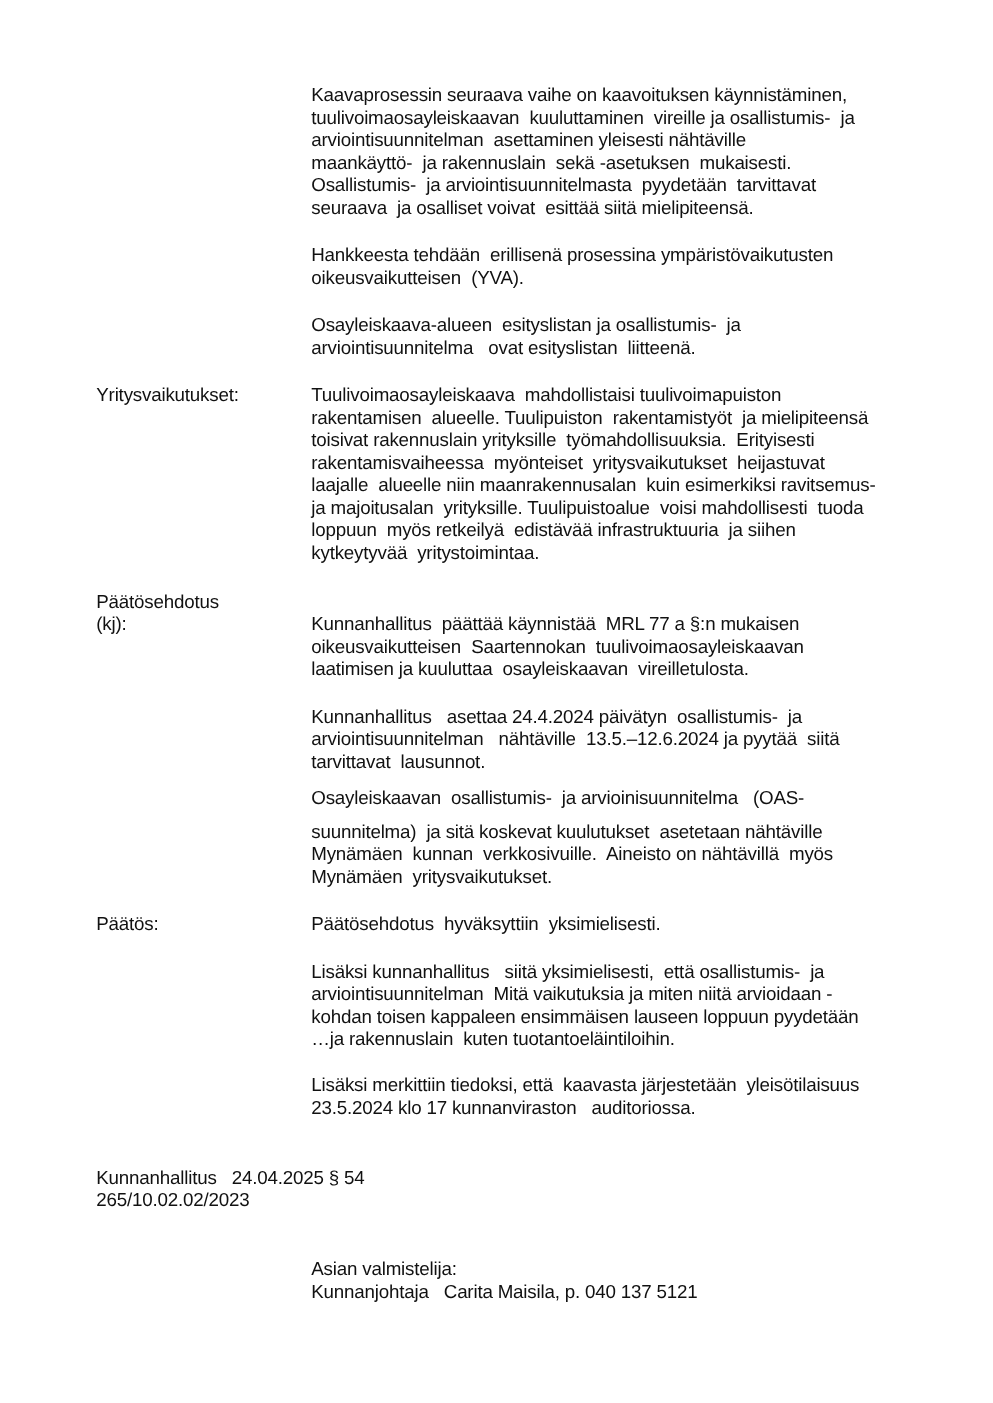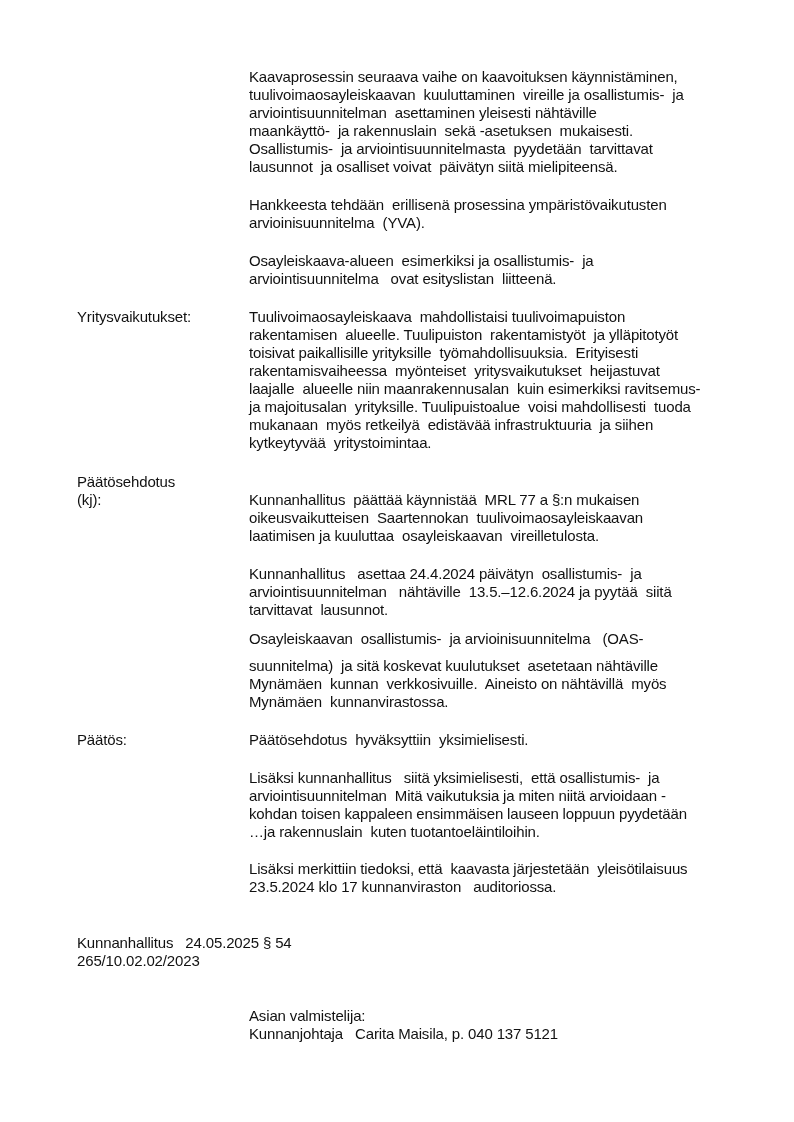--- a/index.html
+++ b/index.html
@@ -11,71 +11,71 @@
 </style>
 </head>
 <body>
 
 <div>
   <div class="line txt" style="top:68px">Kaavaprosessin seuraava vaihe on kaavoituksen käynnistäminen,</div>
   <div class="line txt" style="top:86px">tuulivoimaosayleiskaavan  kuuluttaminen  vireille ja osallistumis-  ja</div>
   <div class="line txt" style="top:104px">arviointisuunnitelman  asettaminen yleisesti nähtäville</div>
   <div class="line txt" style="top:122px">maankäyttö-  ja rakennuslain  sekä -asetuksen  mukaisesti.</div>
   <div class="line txt" style="top:140px">Osallistumis-  ja arviointisuunnitelmasta  pyydetään  tarvittavat</div>
-  <div class="line txt" style="top:158px">lausunnot  ja osalliset voivat  päivätyn siitä mielipiteensä.</div>
+  <div class="line txt" style="top:158px">seuraava  ja osalliset voivat  esittää siitä mielipiteensä.</div>
 </div>
 <div>
   <div class="line txt" style="top:196px">Hankkeesta tehdään  erillisenä prosessina ympäristövaikutusten</div>
-  <div class="line txt" style="top:214px">arvioinisuunnitelma  (YVA).</div>
+  <div class="line txt" style="top:214px">oikeusvaikutteisen  (YVA).</div>
 </div>
 <div>
-  <div class="line txt" style="top:252px">Osayleiskaava-alueen  esimerkiksi ja osallistumis-  ja</div>
+  <div class="line txt" style="top:252px">Osayleiskaava-alueen  esityslistan ja osallistumis-  ja</div>
   <div class="line txt" style="top:270px">arviointisuunnitelma   ovat esityslistan  liitteenä.</div>
 </div>
 
 <div>
   <div class="line lbl" style="top:308px">Yritysvaikutukset:</div>
   <div class="line txt" style="top:308px">Tuulivoimaosayleiskaava  mahdollistaisi tuulivoimapuiston</div>
-  <div class="line txt" style="top:326px">rakentamisen  alueelle. Tuulipuiston  rakentamistyöt  ja ylläpitotyöt</div>
-  <div class="line txt" style="top:344px">toisivat paikallisille yrityksille  työmahdollisuuksia.  Erityisesti</div>
+  <div class="line txt" style="top:326px">rakentamisen  alueelle. Tuulipuiston  rakentamistyöt  ja mielipiteensä</div>
+  <div class="line txt" style="top:344px">toisivat rakennuslain yrityksille  työmahdollisuuksia.  Erityisesti</div>
   <div class="line txt" style="top:362px">rakentamisvaiheessa  myönteiset  yritysvaikutukset  heijastuvat</div>
   <div class="line txt" style="top:380px">laajalle  alueelle niin maanrakennusalan  kuin esimerkiksi ravitsemus-</div>
   <div class="line txt" style="top:398px">ja majoitusalan  yrityksille. Tuulipuistoalue  voisi mahdollisesti  tuoda</div>
-  <div class="line txt" style="top:416px">mukanaan  myös retkeilyä  edistävää infrastruktuuria  ja siihen</div>
+  <div class="line txt" style="top:416px">loppuun  myös retkeilyä  edistävää infrastruktuuria  ja siihen</div>
   <div class="line txt" style="top:434px">kytkeytyvää  yritystoimintaa.</div>
 </div>
 
 <div>
   <div class="line lbl" style="top:473px">Päätösehdotus</div>
   <div class="line lbl" style="top:491px">(kj):</div>
   <div class="line txt" style="top:491px">Kunnanhallitus  päättää käynnistää  MRL 77 a §:n mukaisen</div>
   <div class="line txt" style="top:509px">oikeusvaikutteisen  Saartennokan  tuulivoimaosayleiskaavan</div>
   <div class="line txt" style="top:527px">laatimisen ja kuuluttaa  osayleiskaavan  vireilletulosta.</div>
 
   <div class="line txt" style="top:565px">Kunnanhallitus   asettaa 24.4.2024 päivätyn  osallistumis-  ja</div>
   <div class="line txt" style="top:583px">arviointisuunnitelman   nähtäville  13.5.–12.6.2024 ja pyytää  siitä</div>
   <div class="line txt" style="top:601px">tarvittavat  lausunnot.</div>
 
   <div class="line txt" style="top:630px">Osayleiskaavan  osallistumis-  ja arvioinisuunnitelma   (OAS-</div>
   <div class="line txt" style="top:657px">suunnitelma)  ja sitä koskevat kuulutukset  asetetaan nähtäville</div>
   <div class="line txt" style="top:675px">Mynämäen  kunnan  verkkosivuille.  Aineisto on nähtävillä  myös</div>
-  <div class="line txt" style="top:693px">Mynämäen  kunnanvirastossa.</div>
+  <div class="line txt" style="top:693px">Mynämäen  yritysvaikutukset.</div>
 </div>
 
 <div>
   <div class="line lbl" style="top:731px">Päätös:</div>
   <div class="line txt" style="top:731px">Päätösehdotus  hyväksyttiin  yksimielisesti.</div>
 
   <div class="line txt" style="top:769px">Lisäksi kunnanhallitus   siitä yksimielisesti,  että osallistumis-  ja</div>
   <div class="line txt" style="top:787px">arviointisuunnitelman  Mitä vaikutuksia ja miten niitä arvioidaan -</div>
   <div class="line txt" style="top:805px">kohdan toisen kappaleen ensimmäisen lauseen loppuun pyydetään</div>
   <div class="line txt" style="top:823px">…ja rakennuslain  kuten tuotantoeläintiloihin.</div>
 
   <div class="line txt" style="top:860px">Lisäksi merkittiin tiedoksi, että  kaavasta järjestetään  yleisötilaisuus</div>
   <div class="line txt" style="top:878px">23.5.2024 klo 17 kunnanviraston   auditoriossa.</div>
 </div>
 
 <div>
-  <div class="line lbl" style="top:934px">Kunnanhallitus   24.05.2025 § 54</div>
+  <div class="line lbl" style="top:934px">Kunnanhallitus   24.04.2025 § 54</div>
   <div class="line lbl" style="top:952px">265/10.02.02/2023</div>
   <div class="line txt" style="top:1007px">Asian valmistelija:</div>
   <div class="line txt" style="top:1025px">Kunnanjohtaja   Carita Maisila, p. 040 137 5121</div>
 </div>
 
 </body></html>

